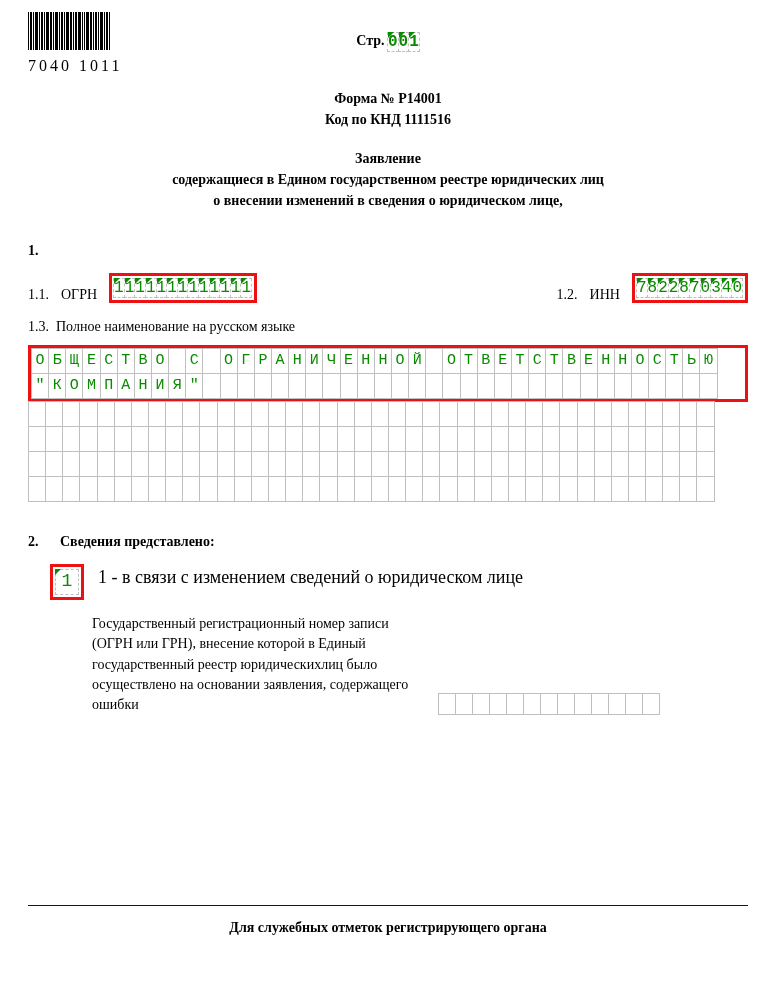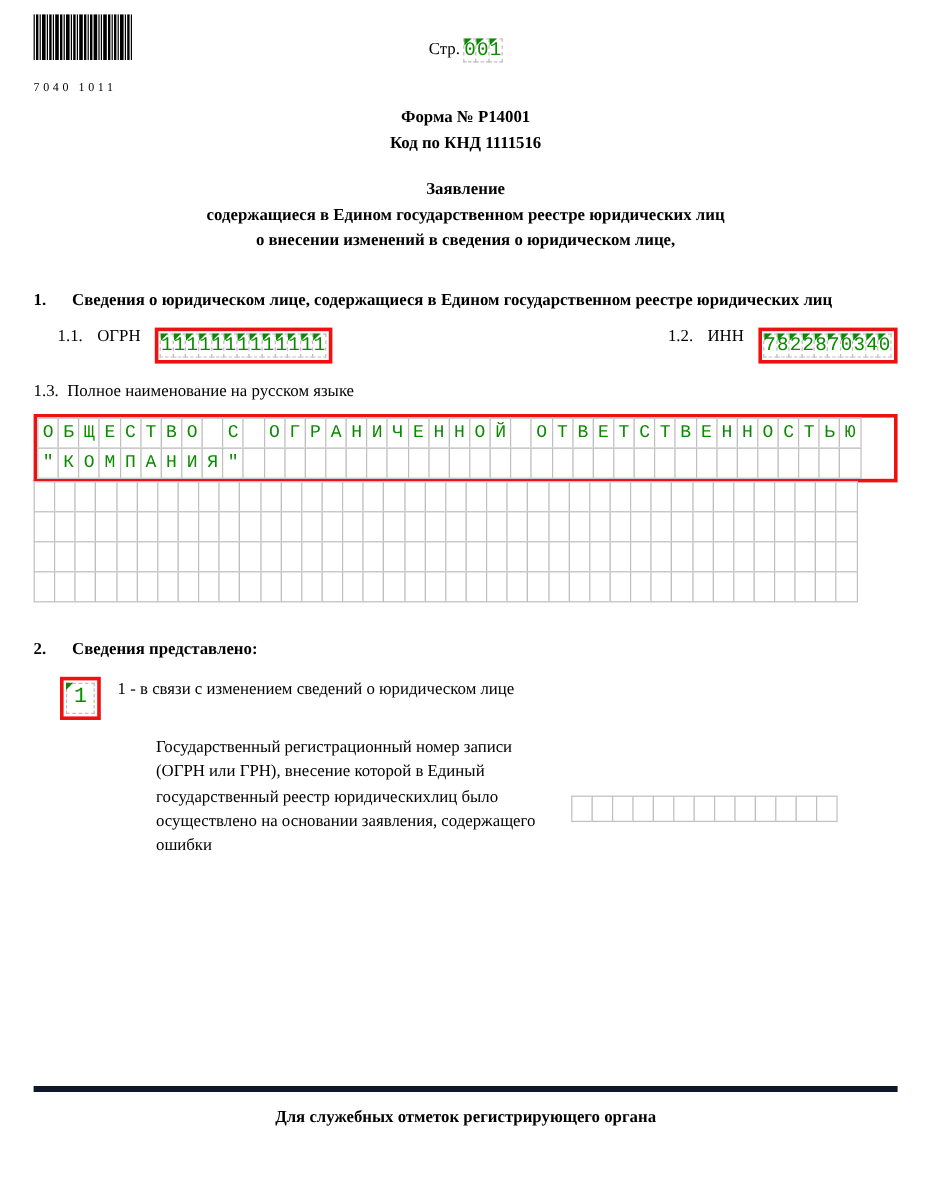--- a/index.html
+++ b/index.html
@@ -9,63 +9,63 @@
     margin: 0;
     padding: 20px 28px;
     box-sizing: border-box;
     color: #000;
   }
   .barcode-area { position: absolute; left: 28px; top: 12px; }
   .barcode-bars { display: flex; align-items: flex-end; height: 38px; gap: 1px; }
   .barcode-bars span { display: inline-block; background: #000; width: 2px; height: 38px; }
   .barcode-bars span.t { width: 1px; }
   .barcode-bars span.w { width: 3px; }
-  .barcode-num { font-size: 10px; letter-spacing: 3px; margin-top: 18px; }
-  .page-row { text-align: center; margin-top: 12px; }
+  .barcode-num { font-size: 16px; letter-spacing: 3px; margin-top: 7px; }
+  .page-row { text-align: center; margin-top: 12px; font-weight: bold; }
   .cells { display: inline-flex; vertical-align: middle; }
   .cell-char {
     width: 18px; height: 22px; border: 1px solid #bfbfbf;
     box-sizing: border-box; text-align: center; font-size: 16px;
     line-height: 20px; font-family: "Courier New", monospace;
     background: #fff;
     margin-left: -1px;
   }
   .cell-char:first-child { margin-left: 0; }
   .cell-dotted { border-style: dashed; }
   .green { color: #0a8a00; }
   .form-codes { text-align: center; font-weight: bold; margin-top: 36px; line-height: 1.5; }
   .title { text-align: center; font-weight: bold; margin-top: 18px; line-height: 1.5; }
   .sec { margin-top: 32px; }
   .sec-row { display: flex; align-items: flex-start; gap: 10px; }
   .num { font-weight: bold; min-width: 22px; }
   .bold { font-weight: bold; }
-  .id-row { display: flex; align-items: flex-start; gap: 12px; margin-top: 14px; margin-left: 20px; }
+  .id-row { display: flex; align-items: flex-end; gap: 12px; margin-top: 14px; }
   .red-box { border: 3px solid #e11; padding: 2px; display: inline-block; }
   .name-grid { margin-top: 10px; }
   .grid-row { display: flex; margin-top: -1px; }
   .grid-row:first-child { margin-top: 0; }
   .grid-cell {
     width: 18.15px; height: 26px; border: 1px solid #bfbfbf;
     box-sizing: border-box; text-align: center; font-size: 15px;
     line-height: 24px; font-family: "Courier New", monospace;
     background: #fff; margin-left: -1px;
   }
   .grid-cell:first-child { margin-left: 0; }
   .reason-row { display: flex; align-items: flex-start; gap: 14px; margin-top: 14px; margin-left: 22px; }
   .reason-box { border: 3px solid #e11; padding: 2px; }
   .reason-cell {
     width: 22px; height: 24px; border: 1px dashed #bfbfbf;
     text-align: center; font-size: 18px; line-height: 22px;
     font-family: "Courier New", monospace; color: #0a8a00;
   }
-  .reason-text { font-size: 14px; line-height: 1.5; }
-  .grn-row { display: flex; align-items: center; gap: 16px; margin-top: 14px; margin-left: 102px; }
+  .reason-text { font-size: 18px; line-height: 1.5; }
+  .grn-row { display: flex; align-items: flex-end; gap: 16px; margin-top: 14px; margin-left: 64px; }
   .grn-text { max-width: 330px; line-height: 1.45; }
   .grn-cells { display: flex; margin-top: 18px; }
-  .footer { text-align: center; font-weight: bold; margin-top: 190px; border-top: 5px solid #0f172a; padding-top: 14px; }
+  .footer { text-align: center; font-weight: bold; margin-top: 190px; border-top: 1px solid #0f172a; padding-top: 14px; }
   .tri {
     position: absolute; width: 0; height: 0;
     border-left: 6px solid #0a8a00;
     border-bottom: 6px solid transparent;
   }
   .cell-wrap { position: relative; display: inline-block; }
 </style>
 </head>
 <body>
 
@@ -121,21 +121,20 @@
 
 <div class="title">
   <div>Заявление</div>
   <div>содержащиеся в Едином государственном реестре юридических лиц</div>
   <div>о внесении изменений в сведения о юридическом лице,</div>
 </div>
 
 <div class="sec">
   <div class="sec-row">
     <div class="num">1.</div>
-    <div class="bold">Сведения о юридическом лице, содержащиеся в Едином государственном реестре юридических лиц</div>
   </div>
 
   <div class="id-row">
     <span>1.1.</span>
     <span>ОГРН</span>
     <span class="red-box">
       <span class="cells green">
           <span class="cell-wrap"><span class="tri"></span><span class="cell-char cell-dotted">1</span></span>
           <span class="cell-wrap"><span class="tri"></span><span class="cell-char cell-dotted">1</span></span>
           <span class="cell-wrap"><span class="tri"></span><span class="cell-char cell-dotted">1</span></span>

